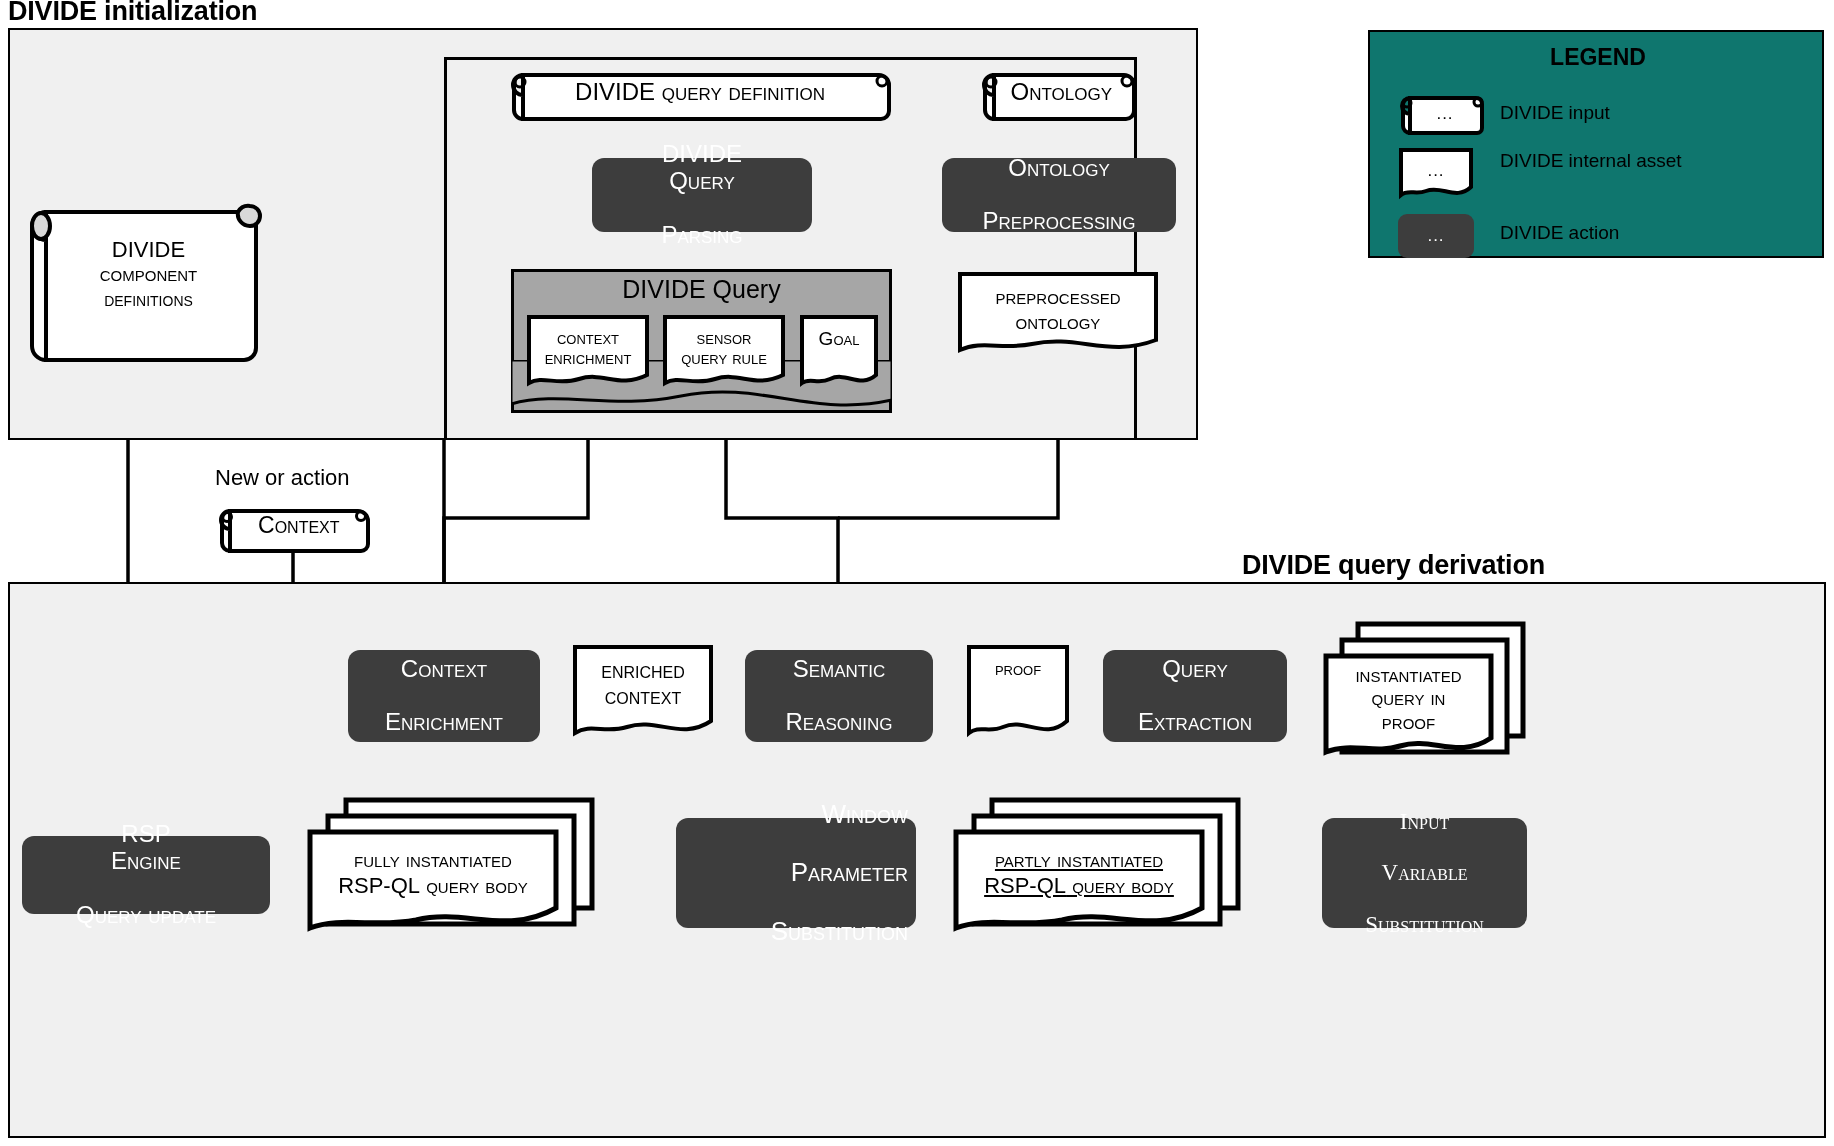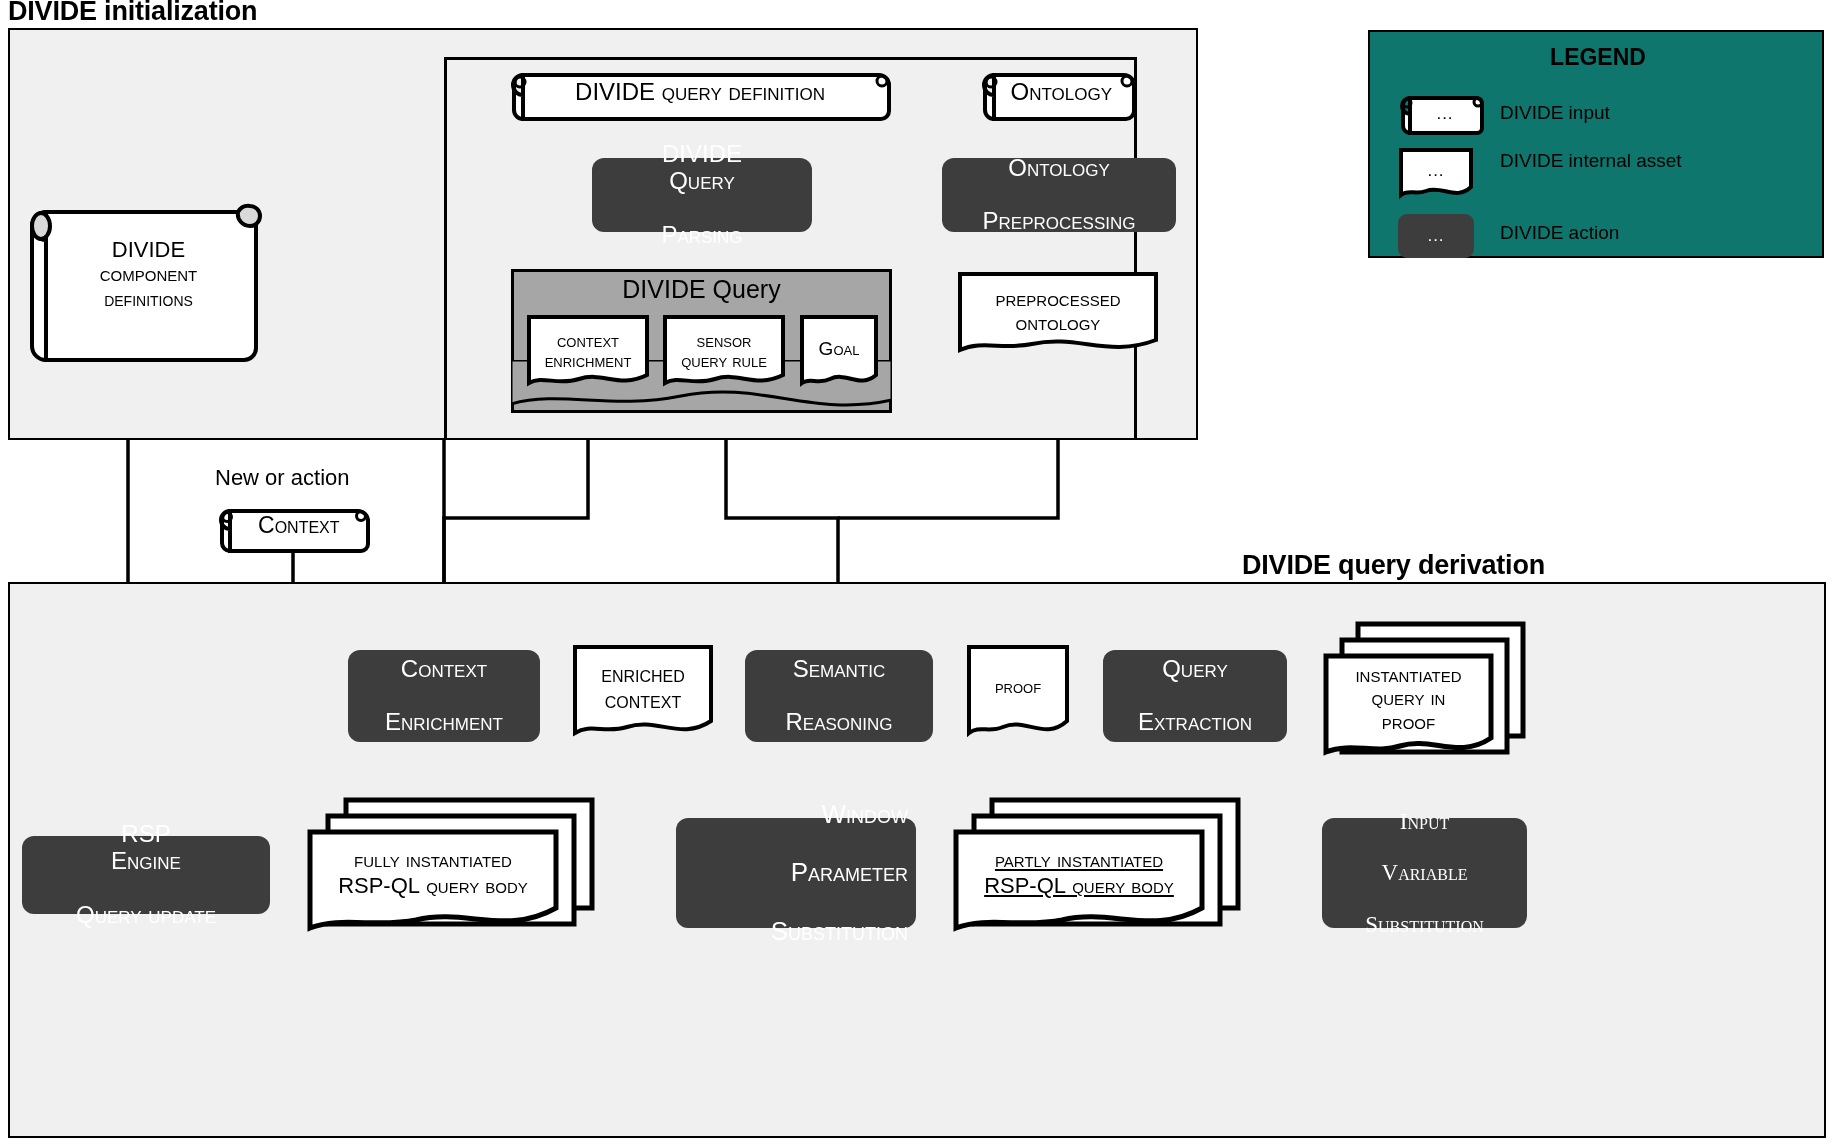--- a/index.html
+++ b/index.html
@@ -21,22 +21,22 @@
          line-height:1.12;width:100%;height:100%;box-sizing:border-box;}
   .label span{display:block;width:100%;}
 
   
   .action{background:#3d3d3d;border-radius:12px;color:#fff;}
   .action .label{padding:4px 8px;}
 
   
   .doc{position:absolute;}
   .doc .docbg{position:absolute;left:0;top:0;width:100%;height:100%;}
-  .doc .doctext{position:absolute;left:0;top:4px;width:100%;height:82%;
-                display:flex;align-items:center;justify-content:center;text-align:center;
+  .doc .doctext{position:absolute;left:0;top:11px;width:100%;height:82%;
+                display:flex;justify-content:center;text-align:center;
                 line-height:1.12;box-sizing:border-box;padding:2px 6px;}
 
   
   .scroll{position:absolute;}
   .scroll .scrollbg{position:absolute;left:0;top:0;width:100%;height:100%;}
   .scroll .scrolltext{position:absolute;left:10%;top:6%;width:86%;height:76%;
       display:flex;align-items:center;justify-content:center;text-align:center;line-height:1.12;}
 
   
   .graybox{background:#a6a6a6;border:3px solid #000;}

